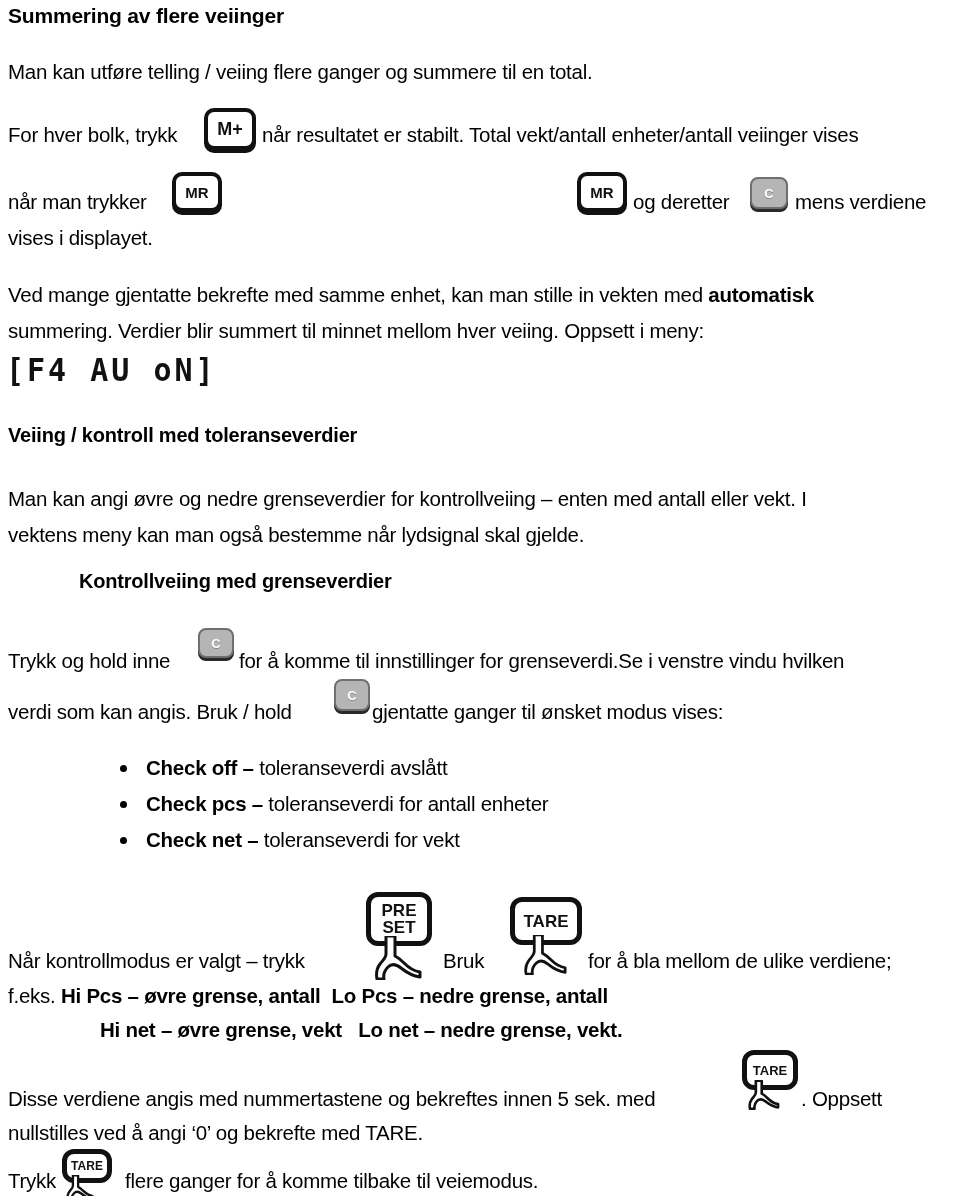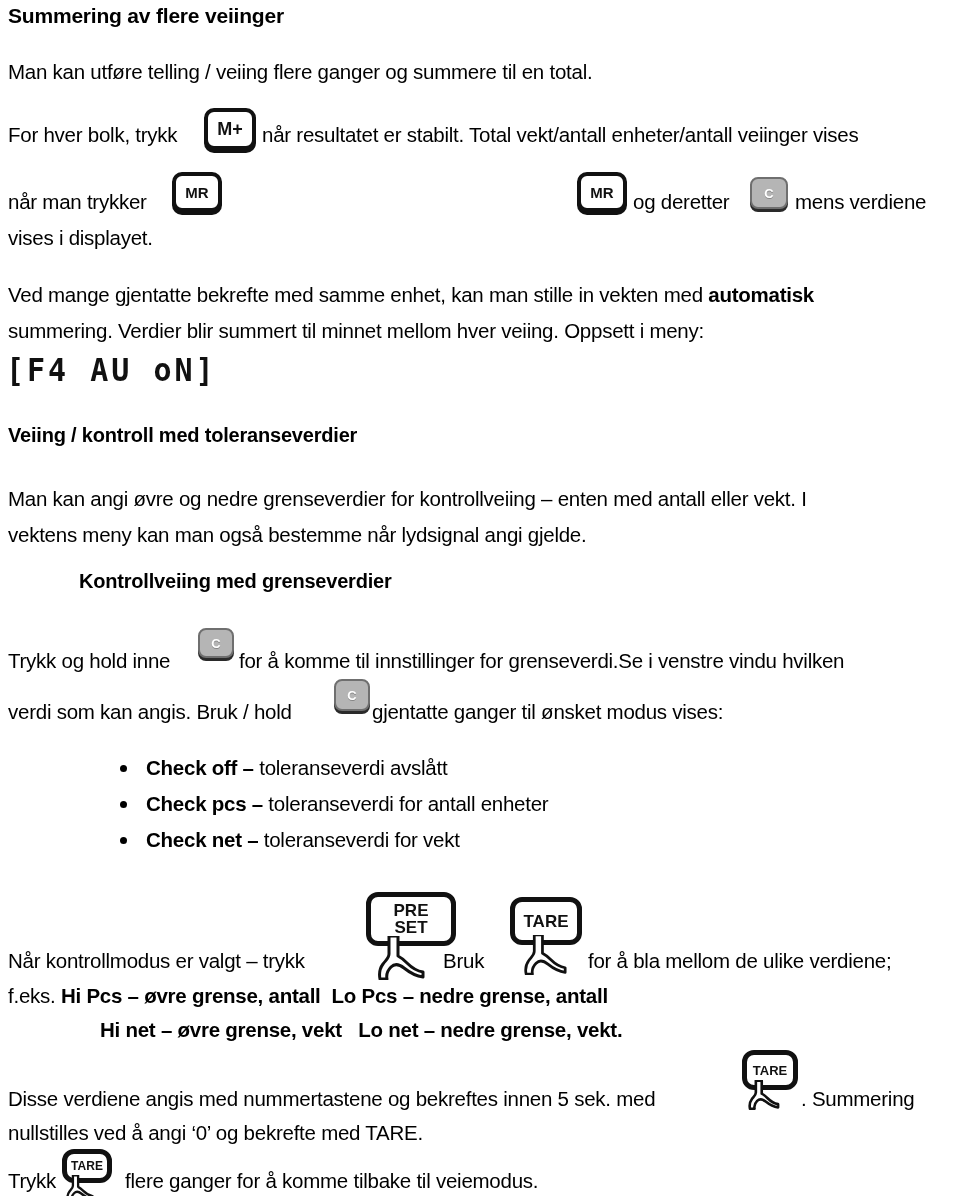--- a/index.html
+++ b/index.html
@@ -176,21 +176,21 @@
     <span>Ved mange gjentatte bekrefte med samme enhet, kan man stille in vekten med </span><b>automatisk</b>
   </div>
 
   <div class="para" style="left:8px; top:313px;">summering. Verdier blir summert til minnet mellom hver veiing. Oppsett i meny:</div>
 
   <div class="lcd" style="left:6px; top:352px;">[F4  AU  oN]</div>
 
   <div class="h-sub" style="left:8px; top:424px;">Veiing / kontroll med toleranseverdier</div>
 
   <div class="para" style="left:8px; top:481px;">Man kan angi øvre og nedre grenseverdier for kontrollveiing – enten med antall eller vekt. I</div>
-  <div class="para" style="left:8px; top:517px;">vektens meny kan man også bestemme når lydsignal angi gjelde.</div>
+  <div class="para" style="left:8px; top:517px;">vektens meny kan man også bestemme når lydsignal skal gjelde.</div>
 
   <div class="h-sub" style="left:79px; top:570px;">Kontrollveiing med grenseverdier</div>
 
   <div class="para" style="left:8px; top:643px;">Trykk og hold inne</div>
 
   <div class="key key-gray" style="left:198px; top:628px; width:36px; height:30px; font-size:13px;">
     <span>C</span>
   </div>
 
   <div class="para" style="left:239px; top:643px;">for å komme til innstillinger for grenseverdi.Se i venstre vindu hvilken</div>
@@ -209,21 +209,21 @@
     </li>
     <li>
       <span class="lead">Check pcs –</span><span> toleranseverdi for antall enheter</span>
     </li>
     <li>
       <span class="lead">Check net –</span><span> toleranseverdi for vekt</span>
     </li>
   </ul>
 
   <div class="keywrap" style="left:366px; top:892px;">
-    <div class="key key-outline" style="width:90px; height:54px; font-size:17px;">
+    <div class="key key-outline" style="width:66px; height:54px; font-size:17px;">
       <span class="l1">PRE</span>
       <span class="l2">SET</span>
     </div>
     <svg class="finger" width="52" height="44" viewBox="0 0 52 44" style="top:44px;">
       <path d="M12 0 L12 18 C12 22 9 24 6 28 C3 32 2 38 3 43 L10 43
                C9 38 11 34 14 31 C18 27 22 28 27 32 C32 36 38 40 46 41
                L46 36 C39 35 34 31 30 27 C26 23 23 21 21 20 L21 0 Z" fill="#ffffff" stroke="#111111" stroke-width="3" stroke-linejoin="round"></path>
     </svg>
   </div>
 
@@ -255,21 +255,21 @@
       <span>TARE</span>
     </div>
     <svg class="finger" width="34" height="30" viewBox="0 0 52 44" style="top:30px; left:10%;">
       <path d="M12 0 L12 18 C12 22 9 24 6 28 C3 32 2 38 3 43 L10 43
                C9 38 11 34 14 31 C18 27 22 28 27 32 C32 36 38 40 46 41
                L46 36 C39 35 34 31 30 27 C26 23 23 21 21 20 L21 0 Z" fill="#ffffff" stroke="#111111" stroke-width="4" stroke-linejoin="round"></path>
     </svg>
   </div>
 
   <div class="para" style="left:8px; top:1081px;">Disse verdiene angis med nummertastene og bekreftes innen 5 sek. med</div>
-  <div class="para" style="left:801px; top:1081px;">. Summering</div>
+  <div class="para" style="left:801px; top:1081px;">. Oppsett</div>
 
   <div class="para" style="left:8px; top:1115px;">nullstilles ved å angi ‘0’ og bekrefte med TARE.</div>
 
   <div class="keywrap" style="left:62px; top:1149px;">
     <div class="key key-outline" style="width:50px; height:34px; font-size:12px;">
       <span>TARE</span>
     </div>
     <svg class="finger" width="30" height="26" viewBox="0 0 52 44" style="top:26px; left:8%;">
       <path d="M12 0 L12 18 C12 22 9 24 6 28 C3 32 2 38 3 43 L10 43
                C9 38 11 34 14 31 C18 27 22 28 27 32 C32 36 38 40 46 41

